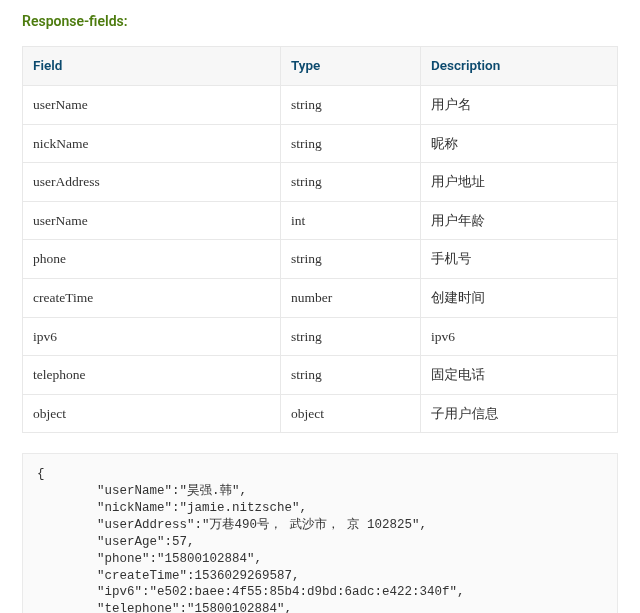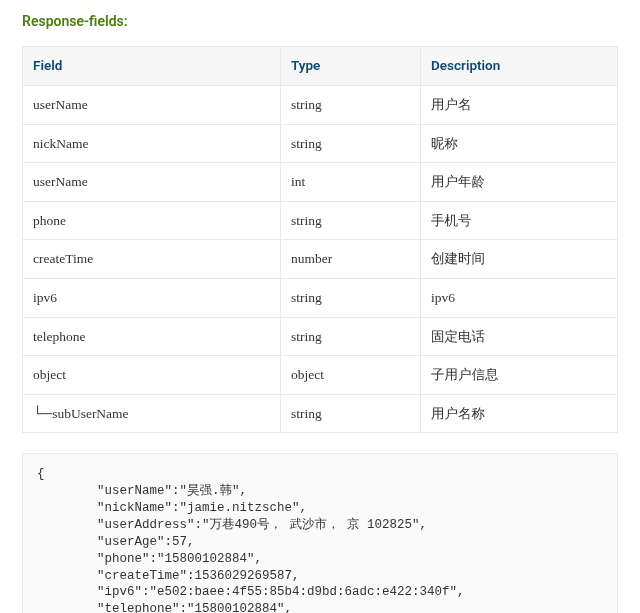--- a/index.html
+++ b/index.html
@@ -95,20 +95,25 @@
           <td>userName</td>
           <td>string</td>
           <td>用户名</td>
         </tr>
         <tr>
           <td>nickName</td>
           <td>string</td>
           <td>昵称</td>
         </tr>
         <tr>
+          <td>userAddress</td>
+          <td>string</td>
+          <td>用户地址</td>
+        </tr>
+        <tr>
           <td>userName</td>
           <td>int</td>
           <td>用户年龄</td>
         </tr>
         <tr>
           <td>phone</td>
           <td>string</td>
           <td>手机号</td>
         </tr>
         <tr>
@@ -124,25 +129,20 @@
         <tr>
           <td>telephone</td>
           <td>string</td>
           <td>固定电话</td>
         </tr>
         <tr>
           <td>object</td>
           <td>object</td>
           <td>子用户信息</td>
         </tr>
-        <tr>
-          <td>└─subUserName</td>
-          <td>string</td>
-          <td>用户名称</td>
-        </tr>
       </tbody>
     </table>
   </div>
 
   <div class="example-block">
 
     <pre class="code">{
         "userName":"昊强.韩",
         "nickName":"jamie.nitzsche",
         "userAddress":"万巷490号， 武沙市， 京 102825",

